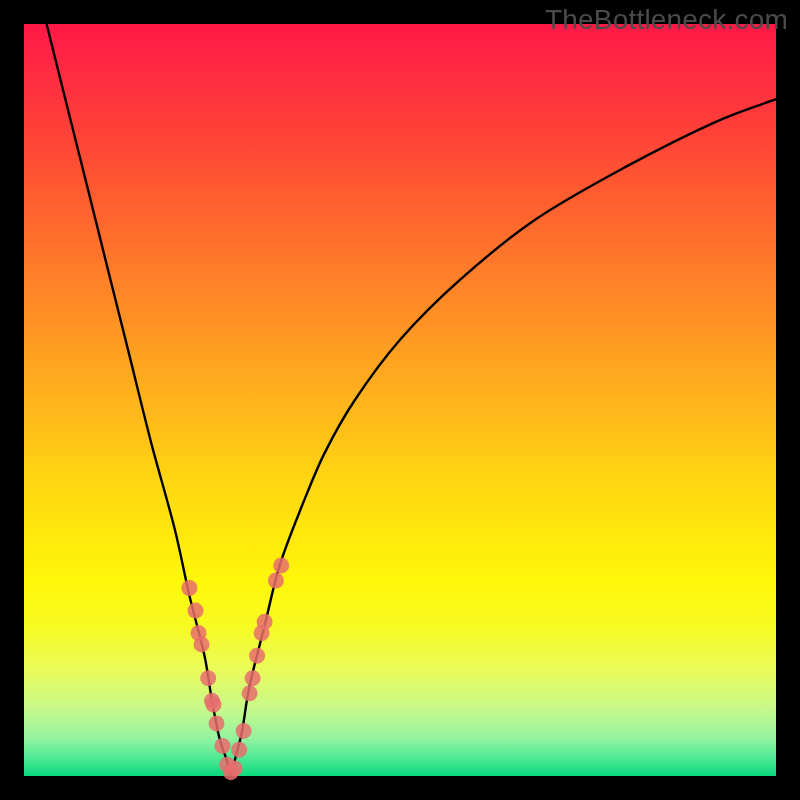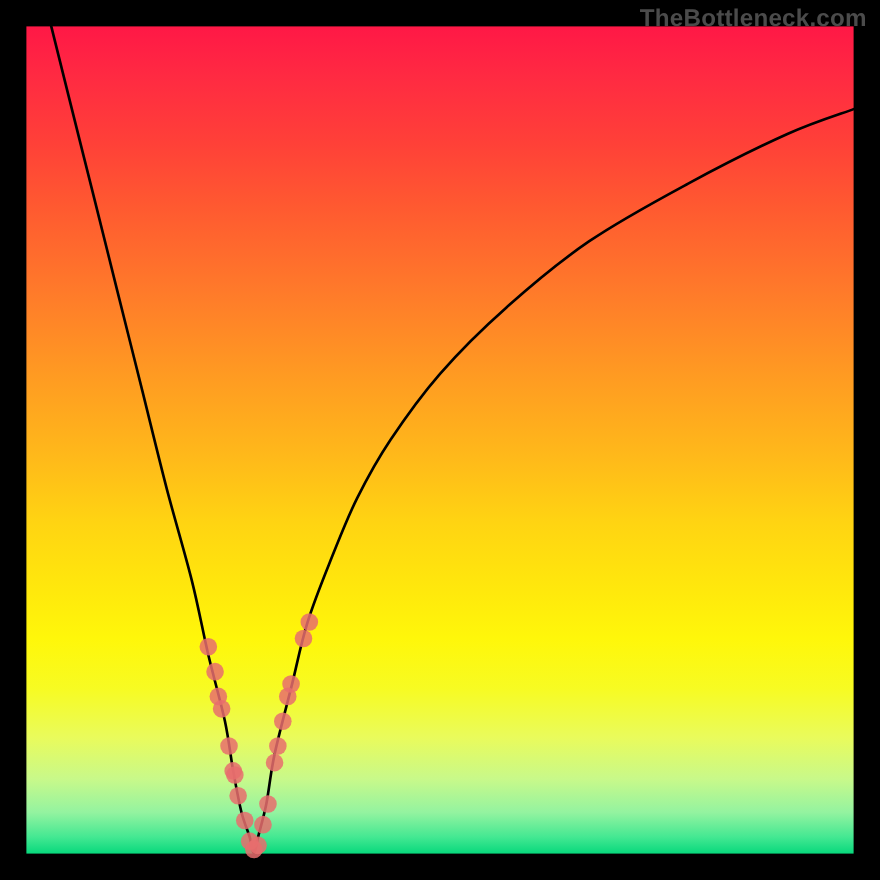--- a/index.html
+++ b/index.html
@@ -43,22 +43,22 @@
       #94f3a0 95%,
       #44e892 98%,
       #08d87c 100%
     );
   }
   .brand {
     position: absolute;
     top: 4px;
     right: 12px;
     color: #4b4b4b;
-    font-size: 22px;
-    font-weight: 700;
+    font-size: 28px;
+    font-weight: 400;
     letter-spacing: 0.2px;
     user-select: none;
   }
   svg.curve {
     position: absolute;
     top: 0;
     left: 0;
     width: 752px;
     height: 752px;
     overflow: visible;

